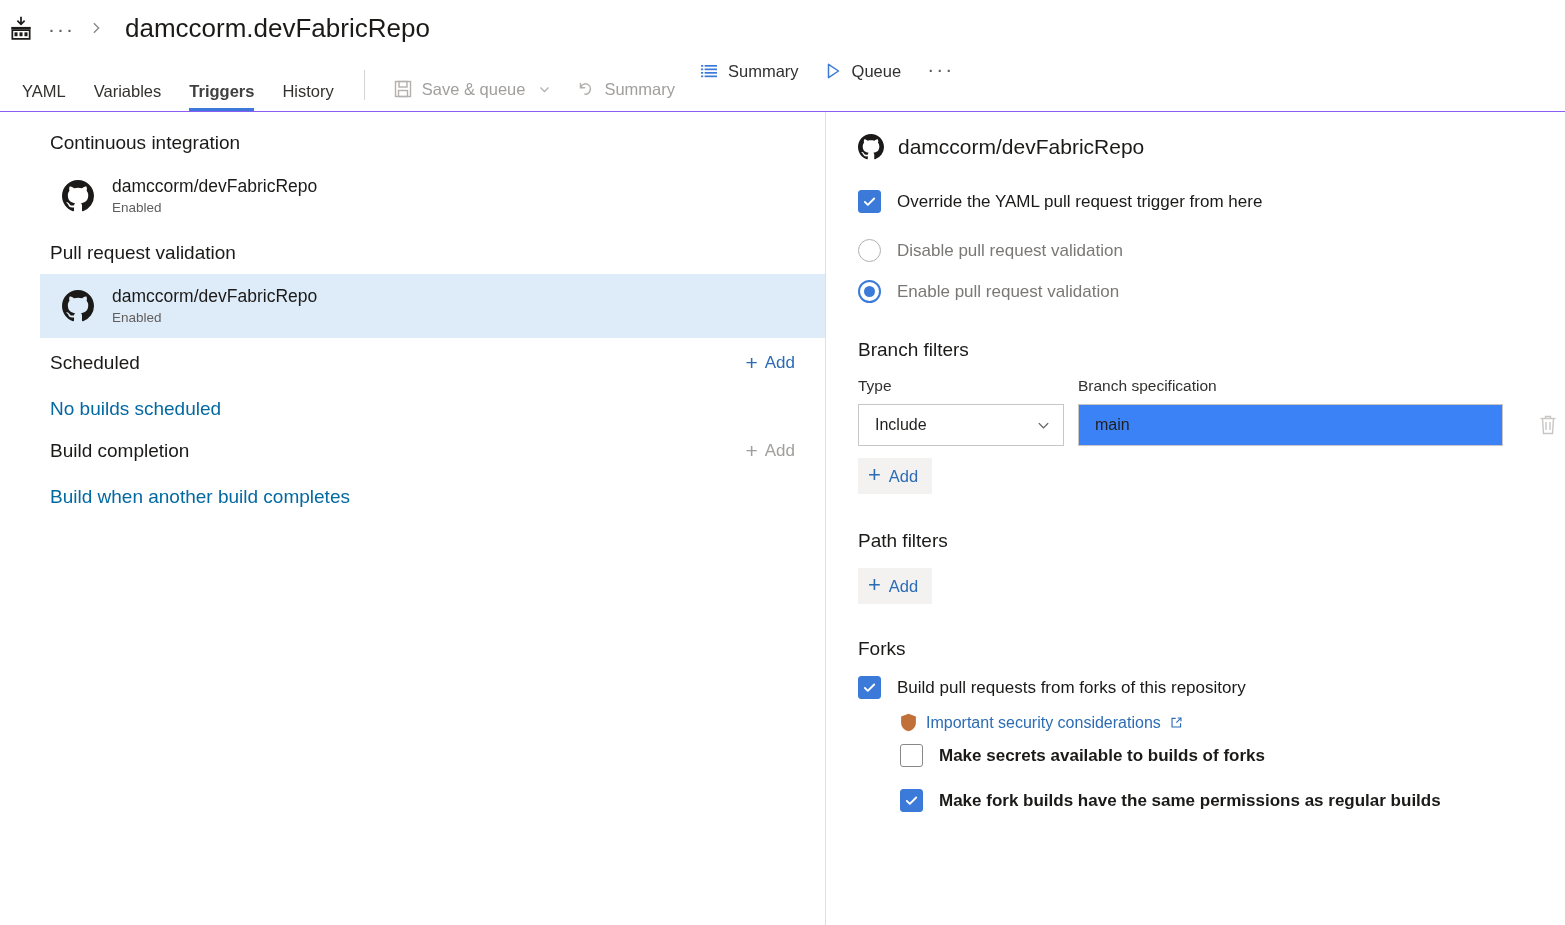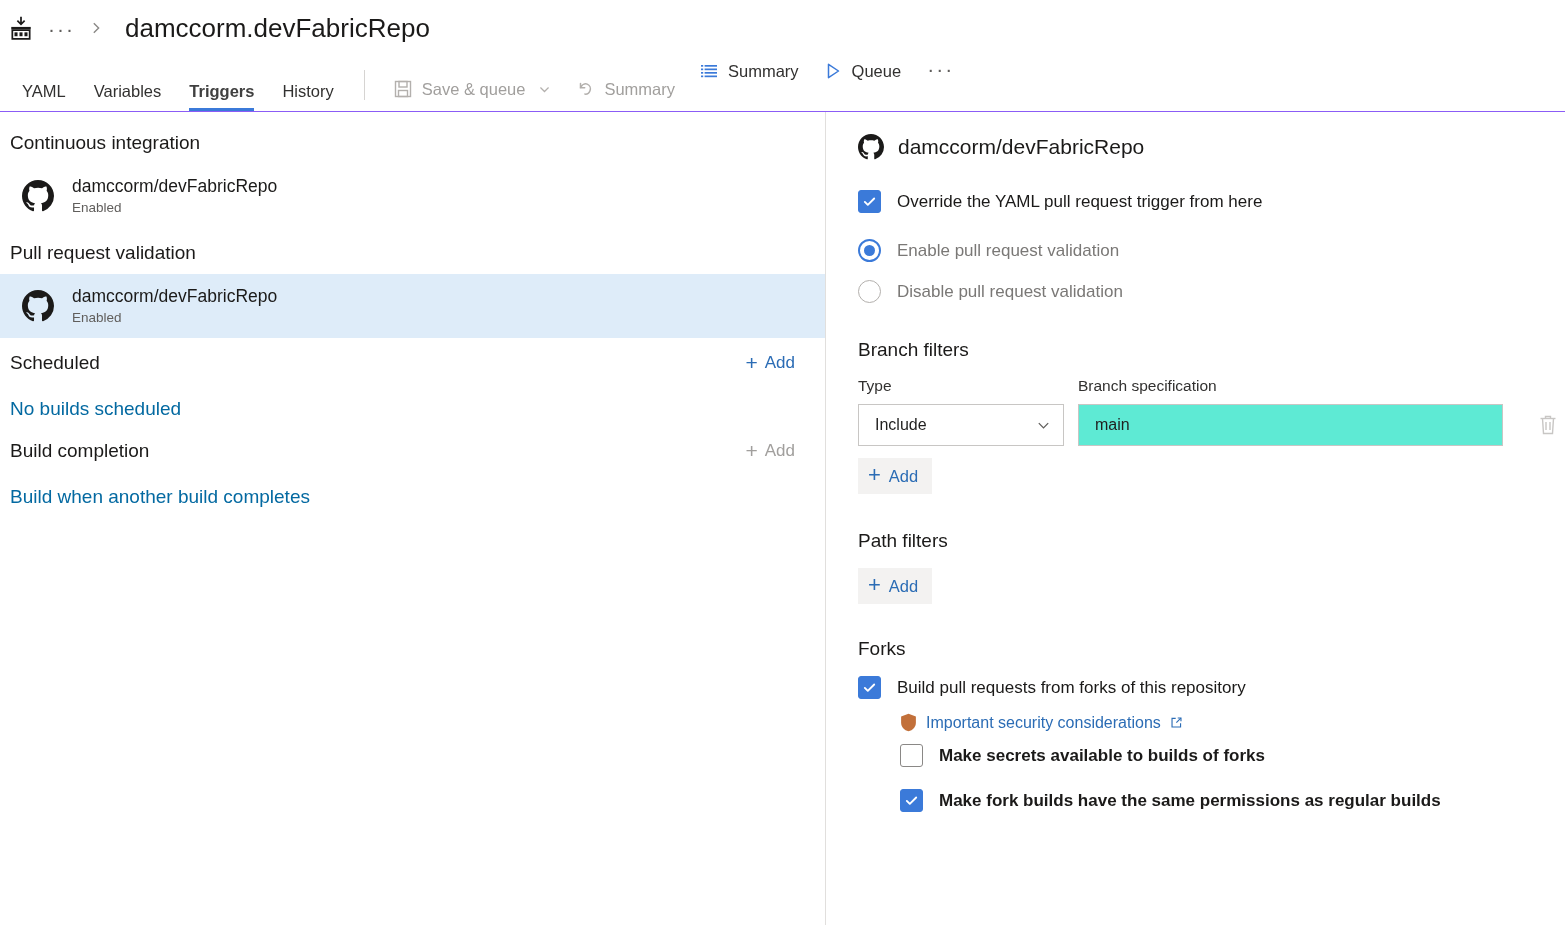--- a/index.html
+++ b/index.html
@@ -96,20 +96,21 @@
   }
 
   
   .split { display: flex; height: calc(925px - 112px); }
   .left-pane {
     width: 826px;
     flex: none;
     border-right: 1px solid #e1dfdd;
     overflow: hidden;
     padding-top: 6px;
+    padding-left: 40px;
   }
   .right-pane {
     flex: 1;
     overflow: hidden;
     padding: 22px 0 0 32px;
   }
 
   
   .section-head {
     display: flex;
@@ -238,21 +239,21 @@
     justify-content: space-between;
     padding: 0 12px 0 16px;
     font-size: 16px;
     color: #201f1e;
     cursor: pointer;
   }
   .select-box svg { width: 15px; height: 15px; color: #605e5c; display: block; }
   .text-box {
     height: 42px;
     border: 1px solid #c8c6c4;
-    background: #5eead4;
+    background: #3b82f6;
     display: flex;
     align-items: center;
     padding: 0 16px;
     font-size: 16px;
     color: #201f1e;
     width: 100%;
   }
   .trash-btn {
     width: 34px; height: 34px;
     display: flex;
@@ -454,29 +455,29 @@
     <div class="chk-row">
       <span class="checkbox on">
         <svg viewBox="0 0 16 16" fill="none" stroke="#ffffff" stroke-width="2" stroke-linecap="round" stroke-linejoin="round" aria-hidden="true">
           <path d="M3 8.4l3.2 3.2L13 4.8"></path>
         </svg>
       </span>
       <span class="chk-label">Override the YAML pull request trigger from here</span>
     </div>
 
     <div class="radio-row">
+      <span class="radio off"></span>
+      <span class="radio-label">Disable pull request validation</span>
+    </div>
+
+    <div class="radio-row">
       <span class="radio on">
         <span class="dot"></span>
       </span>
       <span class="radio-label">Enable pull request validation</span>
-    </div>
-
-    <div class="radio-row">
-      <span class="radio off"></span>
-      <span class="radio-label">Disable pull request validation</span>
     </div>
 
     <div class="field-group">
       <div class="group-title">Branch filters</div>
       <div class="filter-grid">
         <div class="col-type">
           <span class="col-label">Type</span>
           <div class="select-box">
             <span>Include</span>
             <span>

